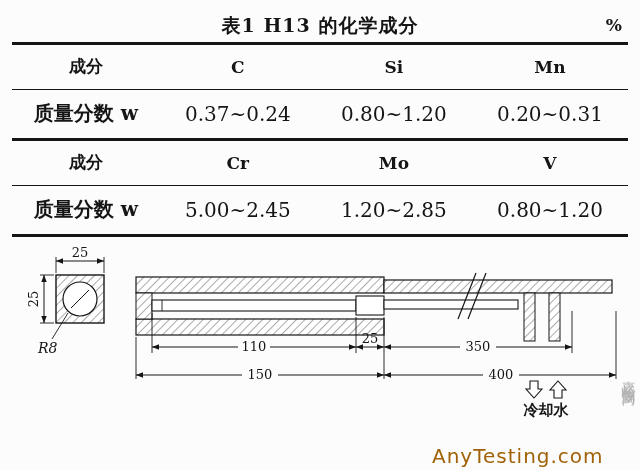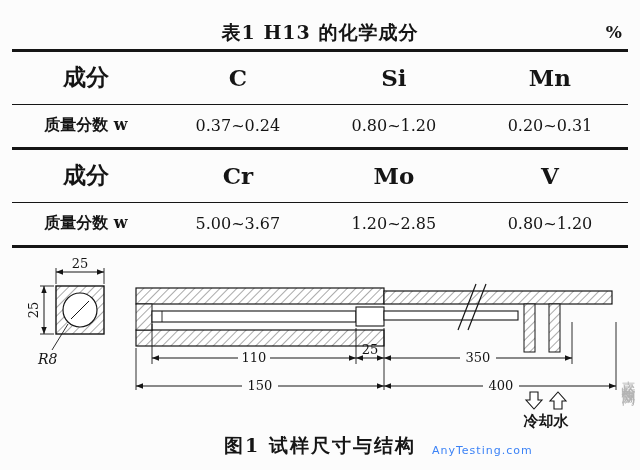--- a/index.html
+++ b/index.html
@@ -4,52 +4,52 @@
 <style>
   * { margin:0; padding:0; box-sizing:border-box; }
   html,body { width:640px; height:470px; }
   body {
     background:#fcfcfc;
     font-family:"DejaVu Serif","Liberation Serif",serif;
     color:#151515;
     position:relative;
     overflow:hidden;
   }
-  .page { padding:15px 12px 0; }
+  .page { padding:8px 12px 0; }
 
   
   .title-row { position:relative; height:34px; line-height:34px; text-align:center; }
   .table-title { font-size:19px; font-weight:bold; letter-spacing:1px; }
   .table-unit { position:absolute; right:6px; top:0; font-size:17px; font-weight:bold; }
   table.chem {
     width:100%; border-collapse:collapse; table-layout:fixed;
     border-top:3px solid #161616; border-bottom:3px solid #161616;
     text-align:center;
   }
-  table.chem td { padding:10px 2px 11px; font-size:16px; }
+  table.chem td { padding:10px 2px 11px; font-size:20px; }
   table.chem td.lbl { font-weight:bold; width:24%; }
-  tr.comp td { font-weight:bold; font-size:23px; }
+  tr.comp td { font-weight:bold; font-size:17px; }
   tr.thin td  { border-top:1.5px solid #161616; }
   tr.thick td { border-top:3px solid #161616; }
 
   
   .fig { margin-top:10px; display:block; }
   .caption { text-align:center; font-size:19px; font-weight:bold; letter-spacing:2px; margin-top:0; }
 
   
   .wm-v {
     position:absolute; right:2px; top:370px;
     writing-mode:vertical-rl;
     font-family:"DejaVu Sans","Liberation Sans",sans-serif;
     font-size:14px; color:#b3b3b3; letter-spacing:3px;
   }
   .wm-b {
     position:absolute; left:432px; top:444px;
     font-family:"DejaVu Sans","Liberation Sans",sans-serif;
-    font-size:11px; color:#3b82f6; letter-spacing:1px;
+    font-size:20px; color:#a16207; letter-spacing:1px;
   }
 
   svg text { font-family:"DejaVu Serif","Liberation Serif",serif; fill:#151515; }
 </style>
 </head>
 <body>
 
 <div class="page">
 
   <div class="title-row">
@@ -72,21 +72,21 @@
         <td>0.20~0.31</td>
       </tr>
       <tr class="comp thick">
         <td class="lbl">成分</td>
         <td>Cr</td>
         <td>Mo</td>
         <td>V</td>
       </tr>
       <tr class="thin">
         <td class="lbl">质量分数 w</td>
-        <td>5.00~3.67</td>
+        <td>5.00~2.45</td>
         <td>1.20~2.85</td>
         <td>0.80~1.20</td>
       </tr>
     </tbody>
   </table>
 
   <svg class="fig" width="616" height="175" viewBox="0 0 616 175">
     <defs>
       <pattern id="hatch" patternUnits="userSpaceOnUse" width="6" height="6" patternTransform="rotate(45)">
         <rect width="6" height="6" fill="#fff"></rect>
@@ -161,17 +161,16 @@
       <text x="489" y="132" text-anchor="middle" font-size="13">400</text>
     </g>
 
     <g>
       <path d="M518,134 L526,134 L526,142 L530,142 L522,151 L514,142 L518,142 Z" fill="#fff" stroke="#161616" stroke-width="1.1"></path>
       <path d="M542,151 L542,143 L538,143 L546,134 L554,143 L550,143 L550,151 Z" fill="#fff" stroke="#161616" stroke-width="1.1"></path>
       <text x="534" y="168" text-anchor="middle" font-size="15" font-weight="600">冷却水</text>
     </g>
   </svg>
 
-  <div class="caption">图1  试样尺寸与结构</div>
 </div>
 
 <div class="wm-v">嘉峪检测网</div>
 <div class="wm-b">AnyTesting.com</div>
 
 </body></html>

